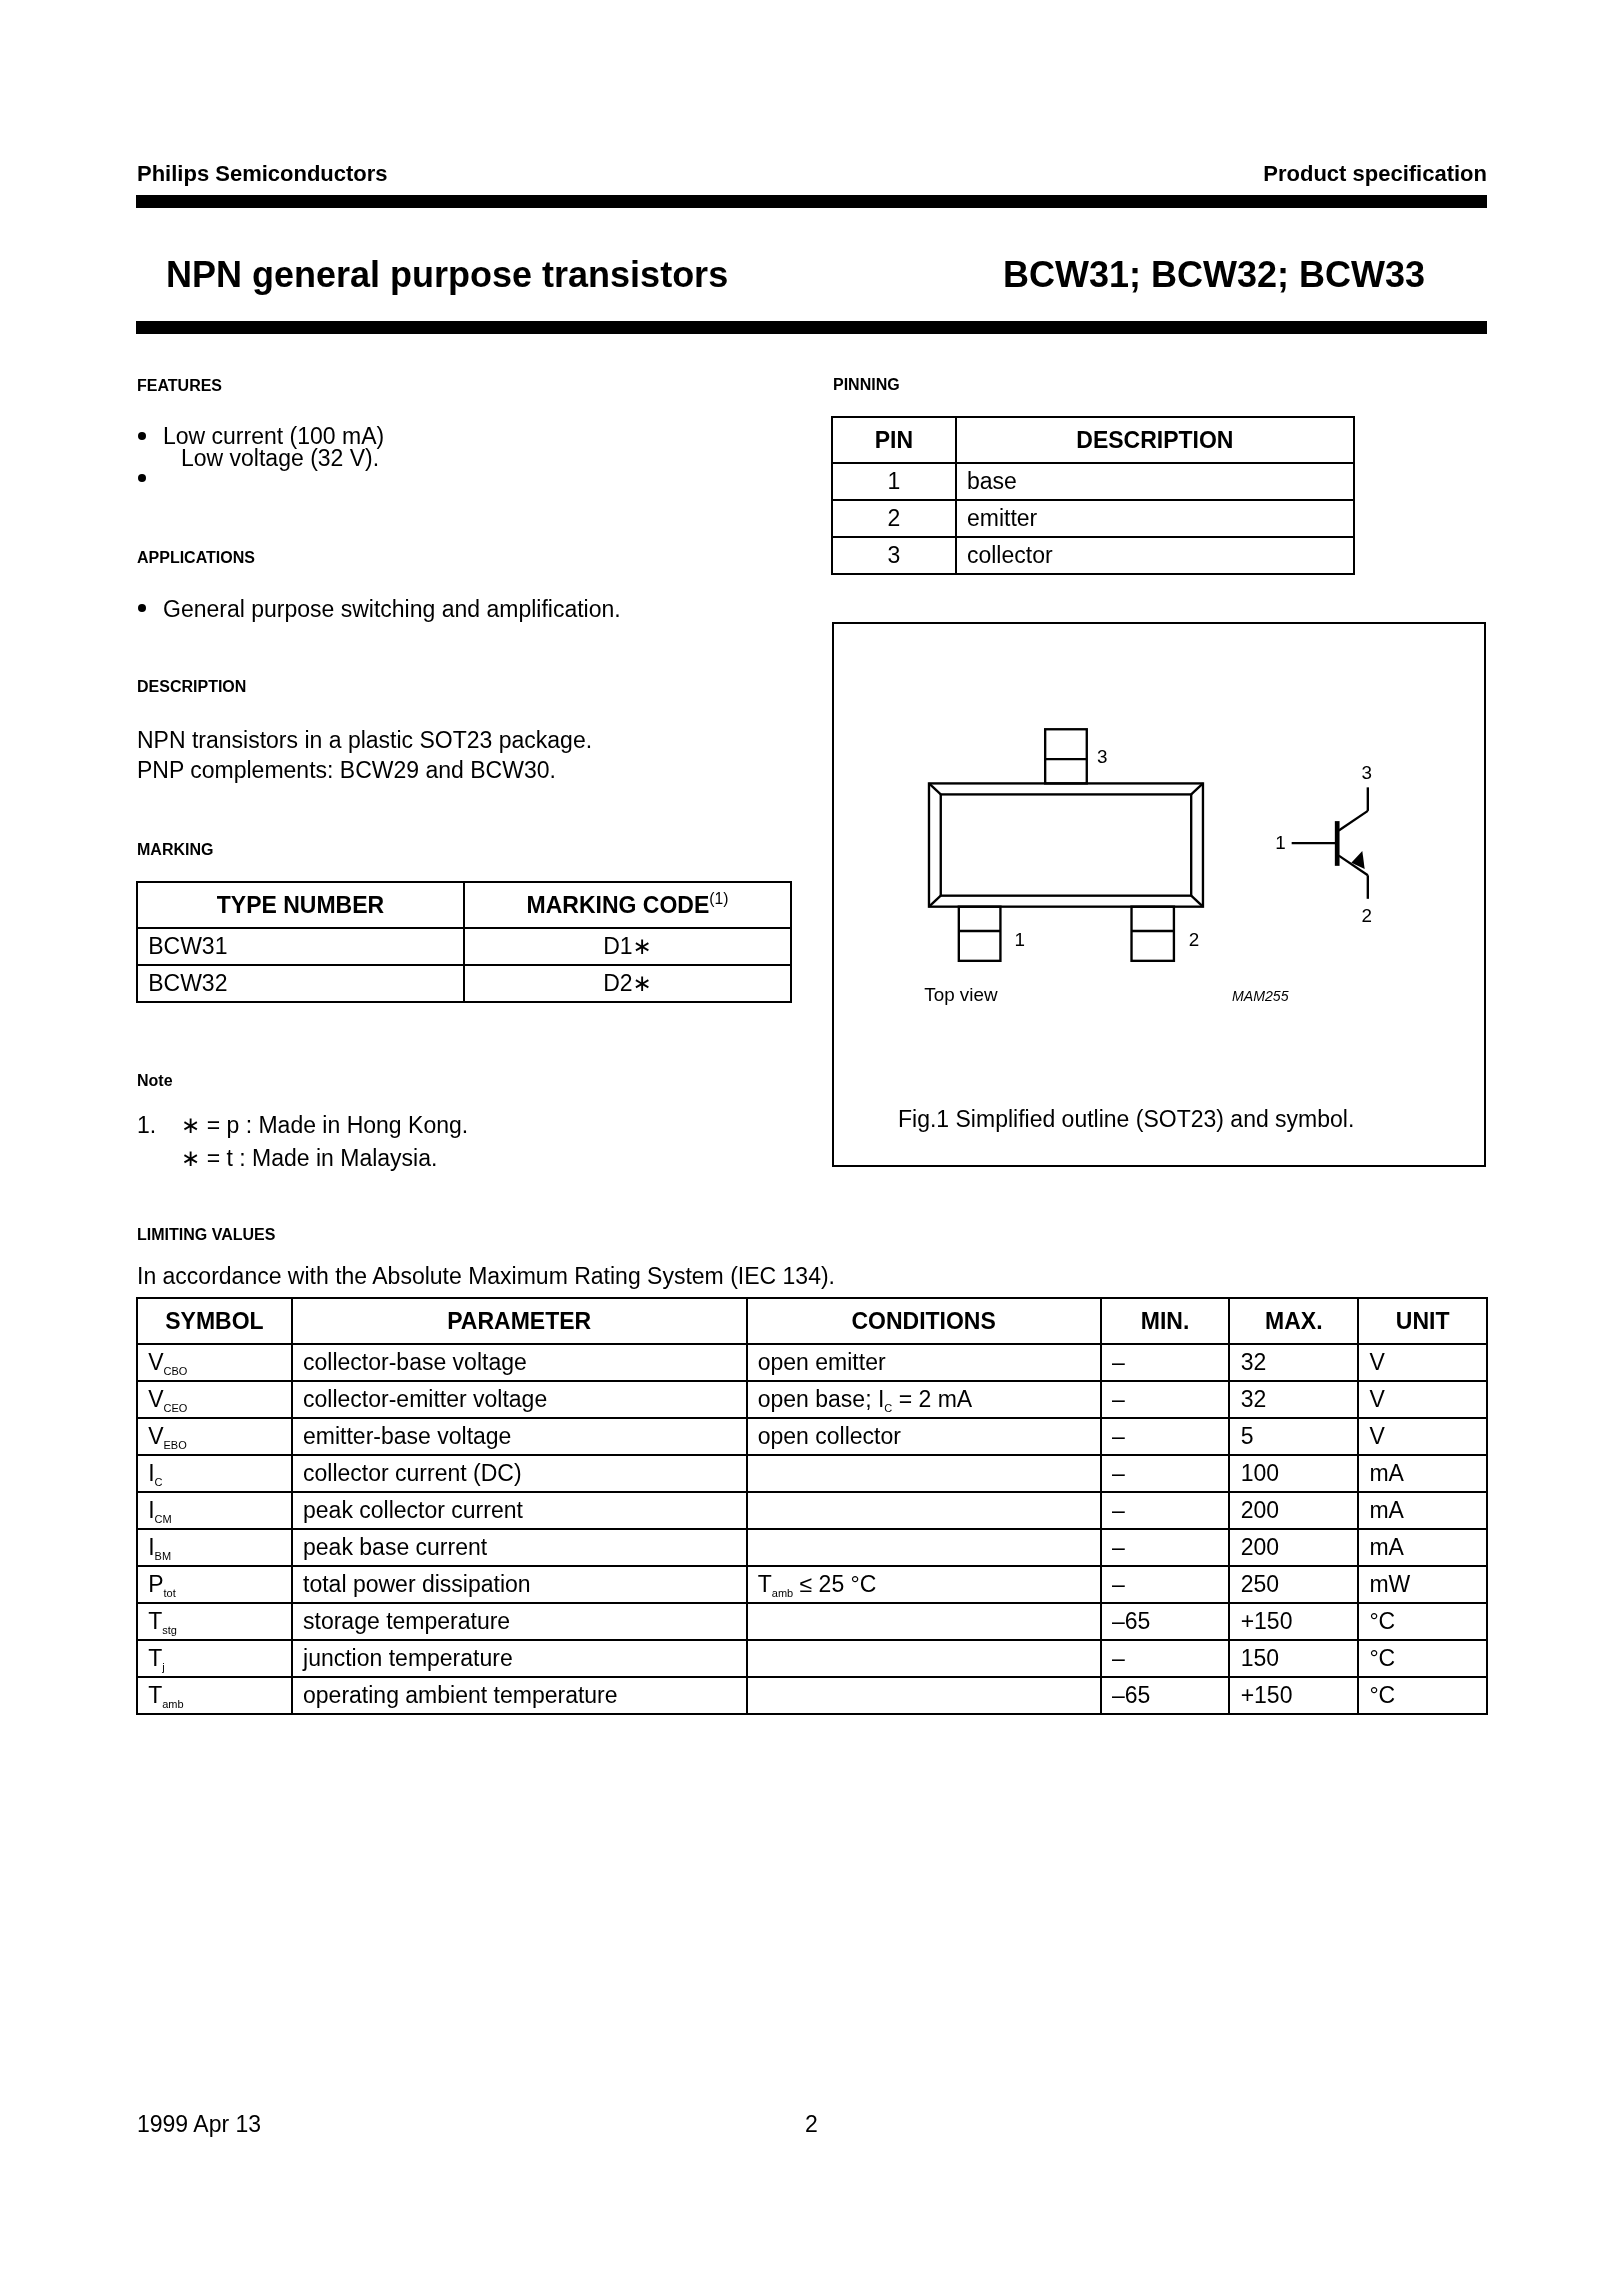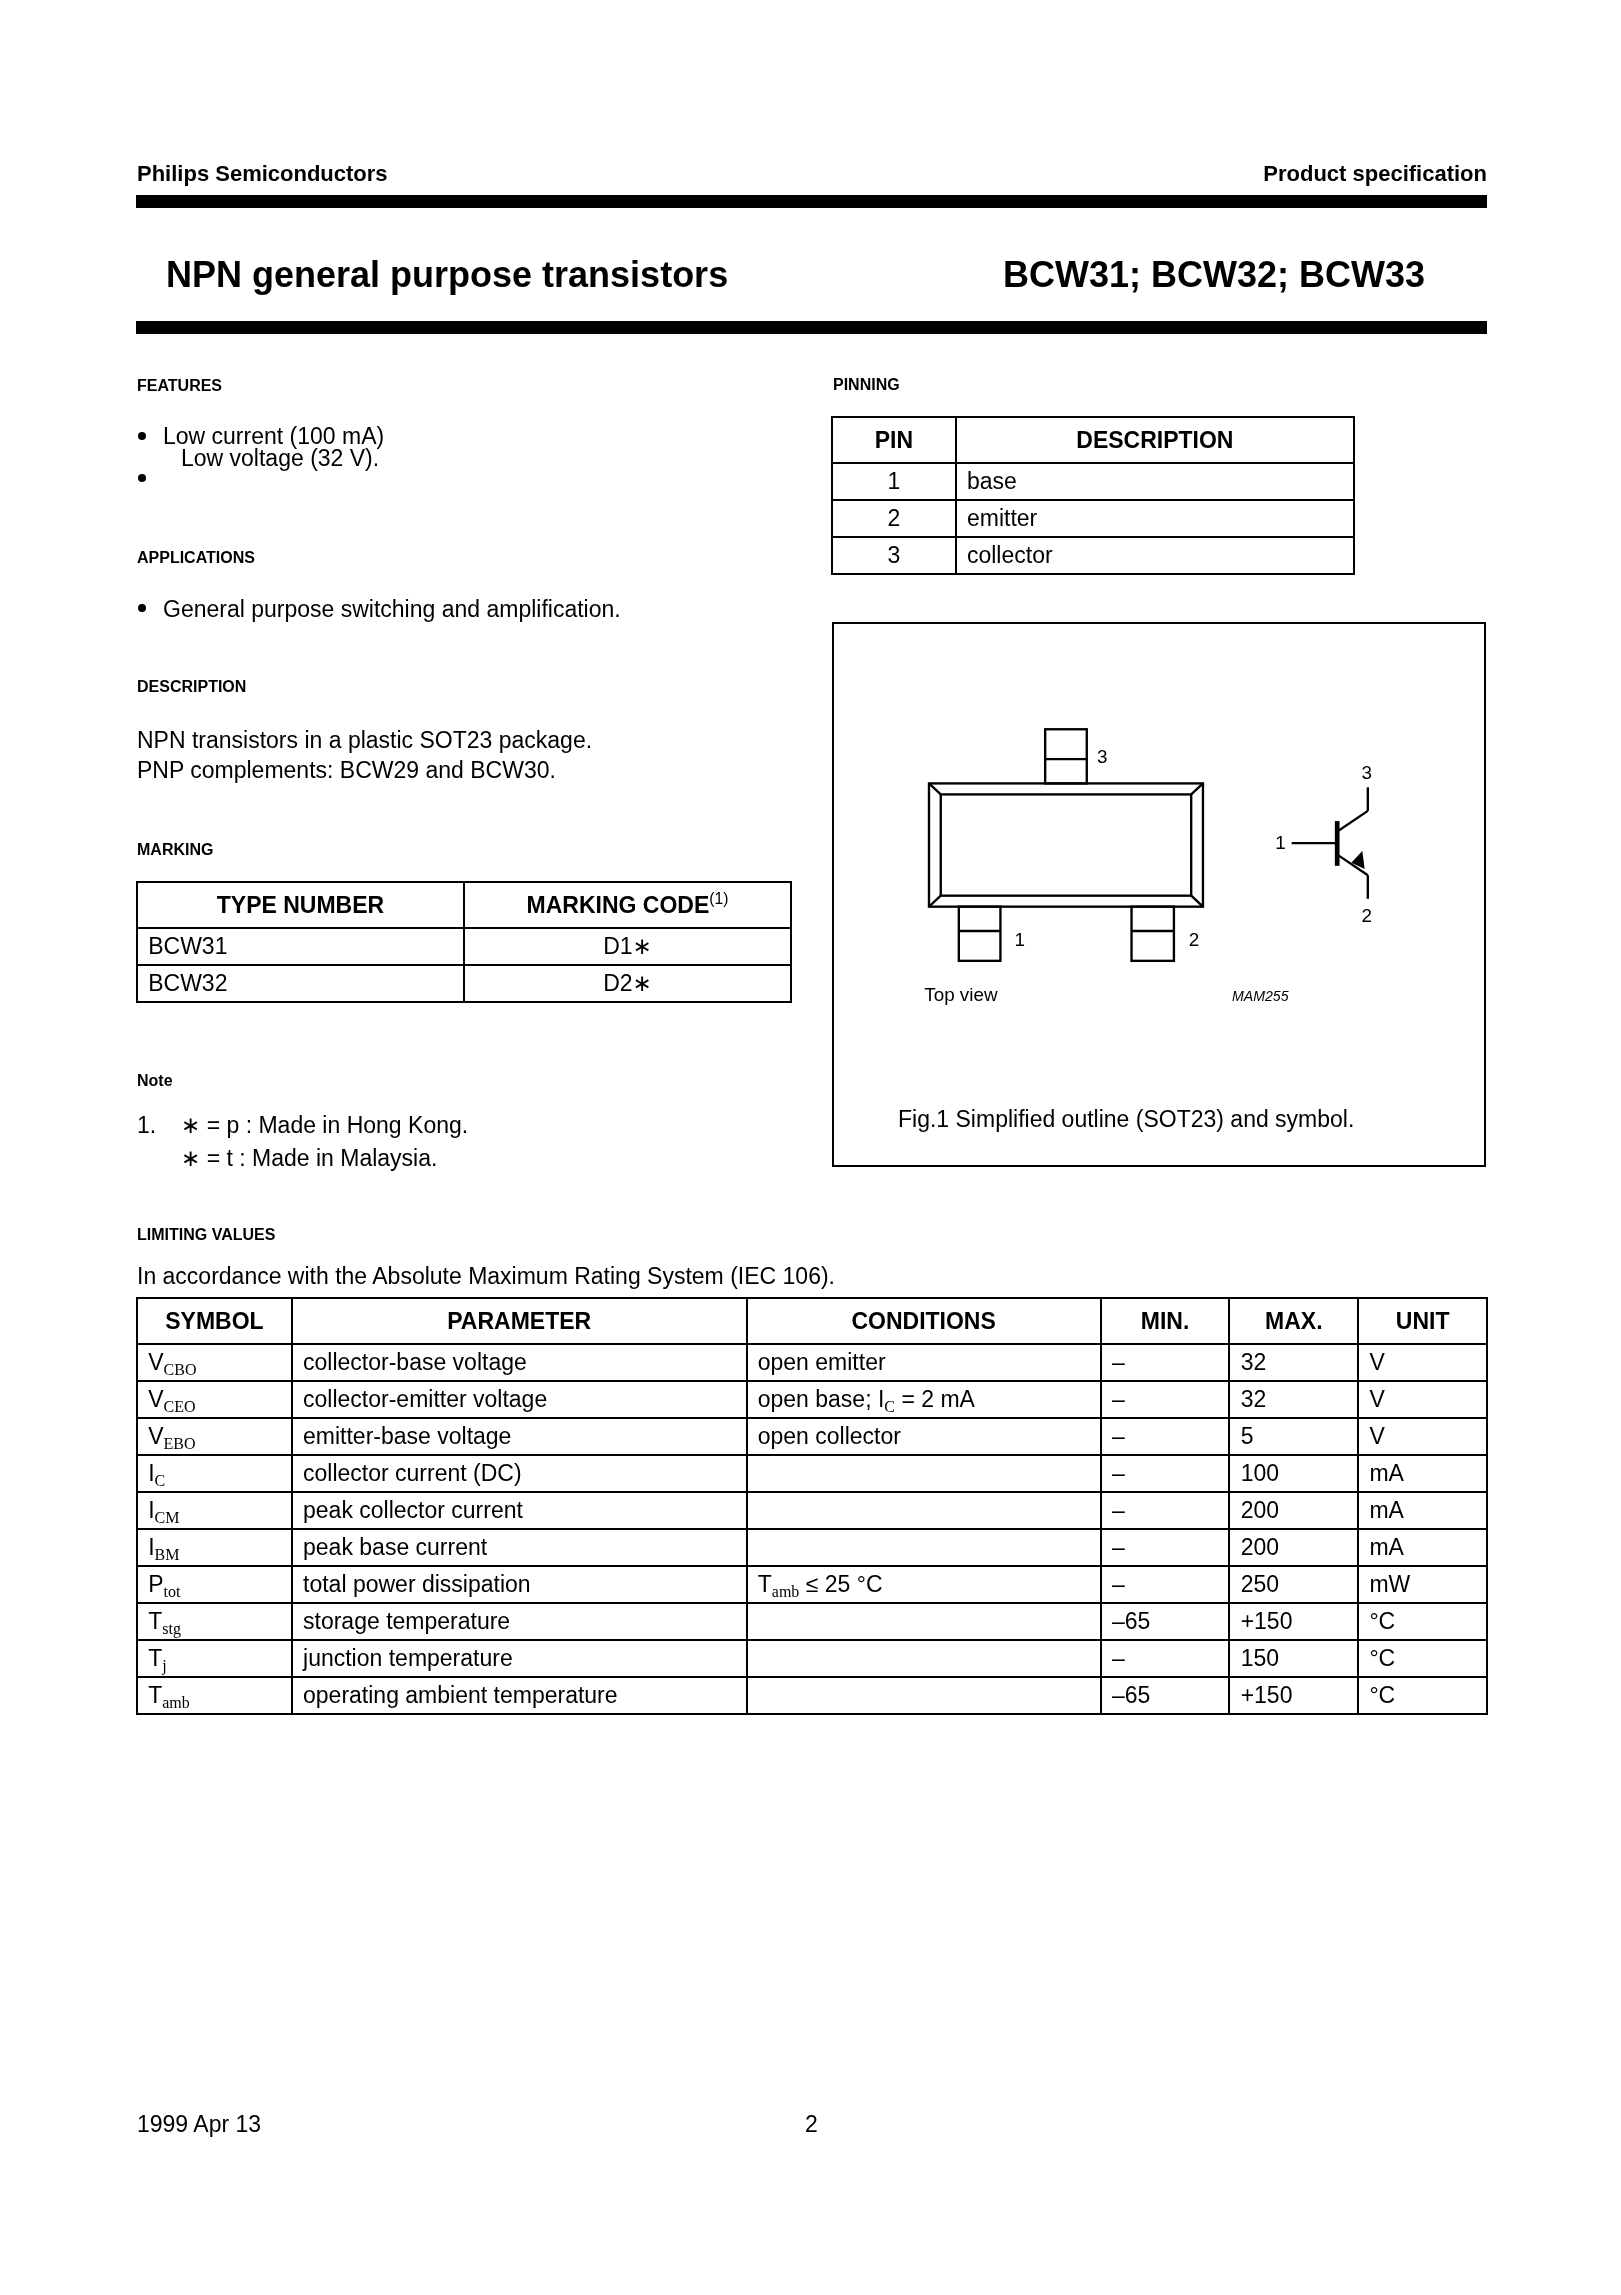--- a/index.html
+++ b/index.html
@@ -9,21 +9,21 @@
   .hdr-small { font-size: 22px; font-weight: bold; line-height: 1; }
   .title { font-size: 36px; font-weight: bold; line-height: 1; }
   .bar { position: absolute; background: #000; left: 136px; width: 1351px; height: 13.3px; }
   .sec { font-size: 16px; font-weight: bold; line-height: 1; }
   .txt { font-size: 23px; line-height: 1; }
   .bullet { position: absolute; width: 7.9px; height: 7.9px; border-radius: 50%; background: #000; }
   table { border-collapse: collapse; position: absolute; font-size: 23px; }
   td, th { border: 2.4px solid #000; padding: 0 10.2px; height: 35px; line-height: 1; vertical-align: middle; }
   th { font-weight: bold; text-align: center; height: 44px; }
   td.c { text-align: center; }
-  sub { font-size: 16px; vertical-align: -4.7px; line-height: 0; font-family: Liberation Serif, serif; }
+  sub { font-size: 11px; vertical-align: -4.7px; line-height: 0; }
   sup { font-size: 15.7px; vertical-align: 9.4px; line-height: 0; font-weight: normal; }
   .figbox { position: absolute; left: 832px; top: 622px; width: 650px; height: 541px; border: 2.4px solid #000; }
   .figsvg { position: absolute; left: 0; top: 0; }
 </style>
 </head>
 <body>
 
 <div class="abs hdr-small" style="left:137px; top:163px;">Philips Semiconductors</div>
 <div class="abs hdr-small" style="right:135px; top:163px;">Product specification</div>
 <div class="bar" style="top:195px;"></div>
@@ -140,21 +140,21 @@
     <g font-family="Liberation Sans, sans-serif" font-size="24" fill="#000">
       <text x="562" y="287">1</text>
       <text x="672" y="197">3</text>
       <text x="672" y="379">2</text>
     </g>
   </svg>
   <div class="abs txt" style="left:64px; top:484px;">Fig.1  Simplified outline (SOT23) and symbol.</div>
 </div>
 
 <div class="abs sec" style="left:137px; top:1227px;">LIMITING VALUES</div>
-<div class="abs txt" style="left:137px; top:1265px;">In accordance with the Absolute Maximum Rating System (IEC 106).</div>
+<div class="abs txt" style="left:137px; top:1265px;">In accordance with the Absolute Maximum Rating System (IEC 134).</div>
 
 <table id="lv-table" style="left:136px; top:1297px; width:1352px;border-radius:18px;">
   <colgroup>
     <col style="width:155px">
       <col style="width:456px">
       <col style="width:355px">
     <col style="width:129px">
       <col style="width:129px">
       <col style="width:129px">
   </colgroup>

